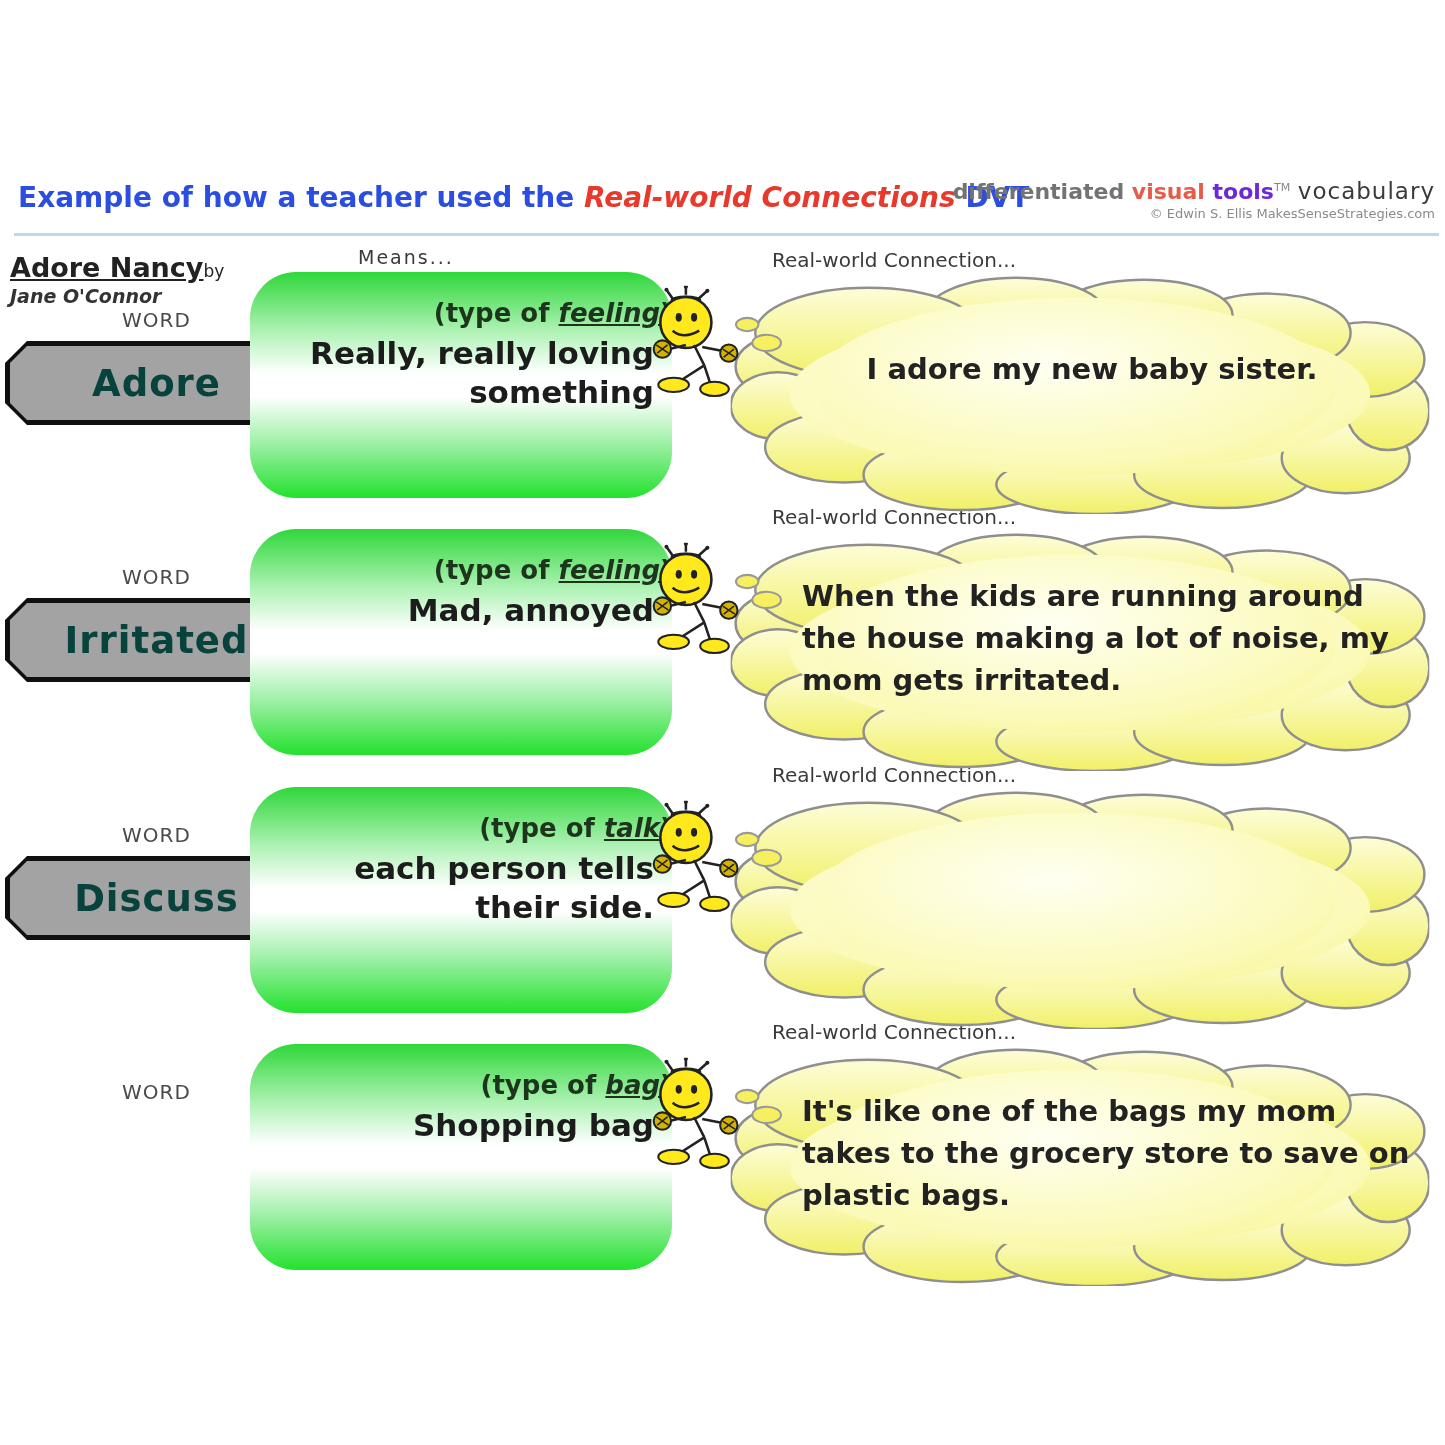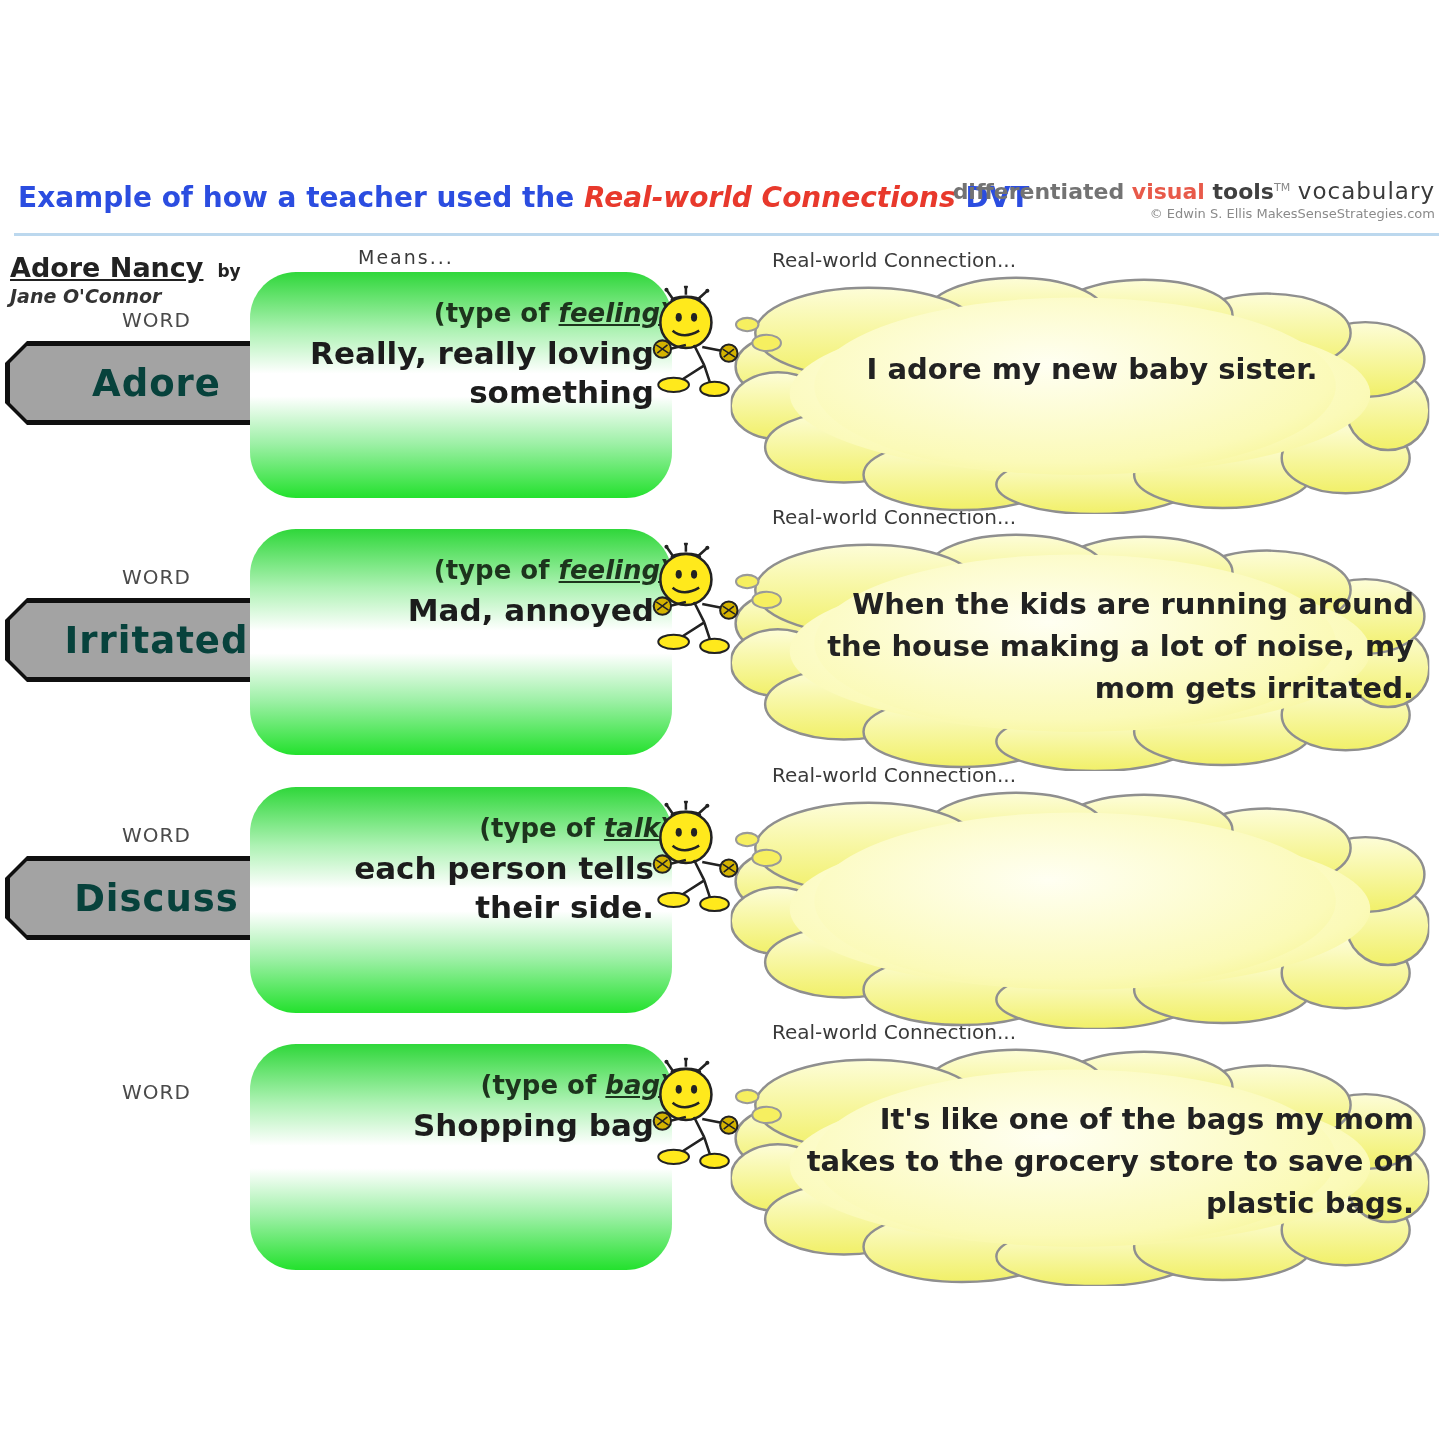--- a/index.html
+++ b/index.html
@@ -8,29 +8,29 @@
     font-family:"DejaVu Sans", sans-serif;color:#222;
   }
   
   .hdr-title{position:absolute;left:18px;top:181px;font-size:28px;font-weight:bold;white-space:nowrap;}
   .hdr-blue{color:#2b4de0;}
   .hdr-red{color:#e8392c;font-style:italic;}
   .logo-block{position:absolute;right:10px;top:178px;text-align:right;white-space:nowrap;}
   .logo-line{font-size:22px;font-weight:bold;}
   .logo-diff{color:#737373;text-align:center;}
   .logo-vis{color:#e85a4a;}
-  .logo-tools{color:#404040;}
+  .logo-tools{color:#6d28d9;}
   .logo-tm{color:#888;font-size:11px;vertical-align:super;font-weight:normal;}
   .logo-vocab{color:#3a3a3a;font-size:23px;font-weight:normal;letter-spacing:1px;}
   .logo-copy{font-size:13px;color:#8a8a8a;margin-top:2px;}
   .divider{position:absolute;left:14px;right:6px;top:233px;height:3px;background:#bcd8ee;}
   
   .book{position:absolute;left:10px;top:252px;}
   .book-title{font-size:27px;font-weight:bold;text-decoration:underline;display:inline-block;}
-  .book-by{font-size:17px;font-weight:bold;margin-left:14px;}
+  .book-by{font-size:17px;font-weight:normal;}
   .book-author{font-size:19px;font-style:italic;font-weight:bold;color:#333;margin-top:2px;}
   
   .row{position:absolute;left:0;width:1445px;height:280px;}
   .word-label{position:absolute;left:5px;top:60px;width:303px;text-align:center;
     font-size:20px;color:#4a4a4a;letter-spacing:1px;}
   .means-label{position:absolute;left:358px;top:-2px;font-size:19px;color:#3a3a3a;letter-spacing:2px;}
   .conn-label{position:absolute;left:772px;top:0;font-size:20px;color:#3a3a3a;}
   
   .wordbox{position:absolute;left:5px;top:93px;width:303px;height:84px;background:#101010;
     clip-path:polygon(22px 0,calc(100% - 22px) 0,100% 22px,100% calc(100% - 22px),calc(100% - 22px) 100%,22px 100%,0 calc(100% - 22px),0 22px);}
@@ -40,22 +40,22 @@
   .word-text{font-size:37px;font-weight:bold;color:#07423c;letter-spacing:1px;}
   
   .greenbox{position:absolute;left:250px;top:24px;width:422px;height:226px;border-radius:46px;
     background:linear-gradient(180deg,#2fd73a 0%,#aef2b4 26%,#ffffff 45%,#ffffff 55%,#9df0a6 76%,#23e12d 100%);
     text-align:right;padding-top:26px;box-sizing:border-box;z-index:2;}
   .type-line{font-size:26px;font-weight:bold;color:#1d341d;}
   .type-word{font-style:italic;text-decoration:underline;}
   .def-text{font-size:31px;font-weight:bold;color:#1c1c1c;margin-top:6px;line-height:1.25;padding:0 18px;}
   
   .cloud-svg{position:absolute;left:723px;top:20px;width:714px;height:246px;z-index:1;}
-  .cloud-text{position:absolute;left:802px;top:78px;width:612px;font-size:29px;font-weight:bold;
-    color:#222;line-height:1.45;z-index:2;text-align:right;}
+  .cloud-text{position:absolute;left:802px;top:70px;width:612px;font-size:29px;font-weight:bold;
+    color:#222;line-height:1.45;z-index:2;}
   .cloud-text.single{left:792px;top:100px;width:600px;text-align:center;}
   .bee-svg{position:absolute;left:645px;top:36px;width:138px;height:126px;z-index:3;}
 </style>
 </head>
 <body>
 
 <svg width="0" height="0" style="position:absolute" aria-hidden="true">
   <defs>
     <linearGradient id="puffG" x1="0" y1="0" x2="0" y2="1">
       <stop offset="0" stop-color="#fdfdd8"></stop>

